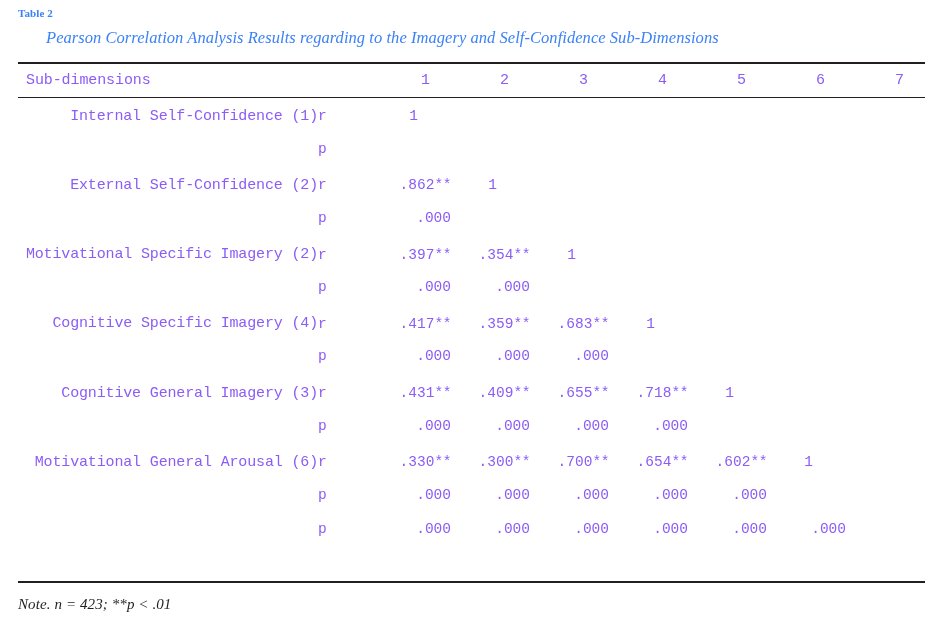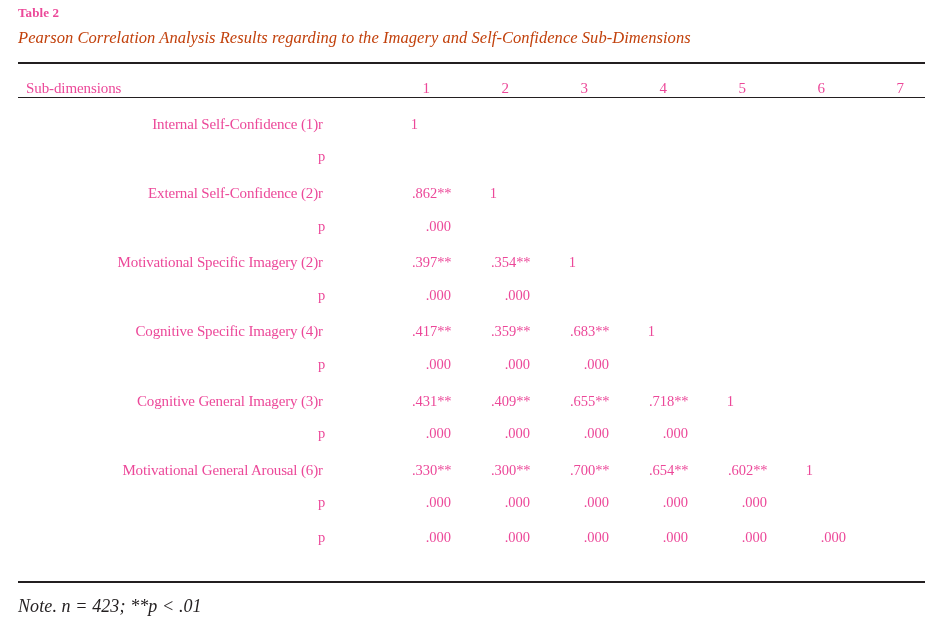--- a/index.html
+++ b/index.html
@@ -26,56 +26,57 @@
   
   .caption-block {
     position: absolute;
     left: 18px;
     top: 2px;
     width: 910px;
   }
   .table-number {
     font-family: "Liberation Serif", serif;
     font-weight: bold;
-    font-size: 13px;
+    font-size: 11px;
     line-height: 22px;
-    color: #ec4899;
+    color: #3b82f6;
     letter-spacing: 0.1px;
   }
   .table-title {
     font-family: "Liberation Serif", serif;
     font-style: italic;
     font-size: 16.5px;
     line-height: 23px;
-    color: #c2410c;
+    color: #3b82f6;
     margin-top: 2px;
     letter-spacing: 0.05px;
+    margin-left: 28px;
   }
 
   
   .rule {
     position: absolute;
     left: 18px;
     width: 907px;
     background: #231f20;
   }
   .rule-top    { top: 62px;  height: 1.6px; }
   .rule-header { top: 97px;  height: 1.2px; }
   .rule-bottom { top: 581px; height: 1.6px; }
 
   
   table.corr {
     position: absolute;
     left: 18px;
-    top: 72px;
+    top: 64px;
     width: 907px;
     border-collapse: collapse;
-    font-family: Liberation Serif, serif;
+    font-family: Liberation Mono, monospace;
     font-size: 14.5px;
-    color: #ec4899;
+    color: #8b5cf6;
   }
   table.corr th,
   table.corr td {
     padding: 0;
     border: 0;
     vertical-align: middle;
     font-weight: normal;
   }
 
   
@@ -126,21 +127,21 @@
     letter-spacing: -0.4px;
   }
 
   
   .table-note {
     position: absolute;
     left: 18px;
     top: 596px;
     font-family: "Liberation Serif", serif;
     font-style: italic;
-    font-size: 18px;
+    font-size: 15px;
     color: #231f20;
     letter-spacing: 0.1px;
   }
 </style>
 </head>
 <body>
 
 <div class="table-figure">
 
   <div class="caption-block">

